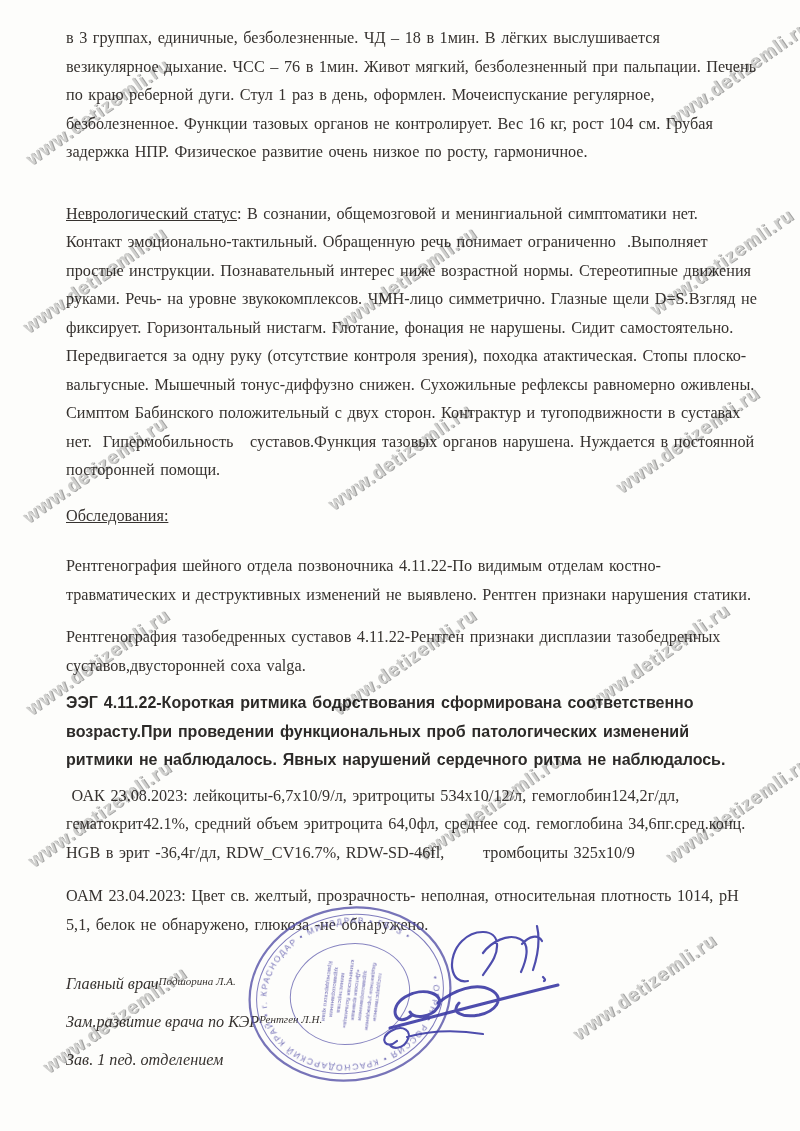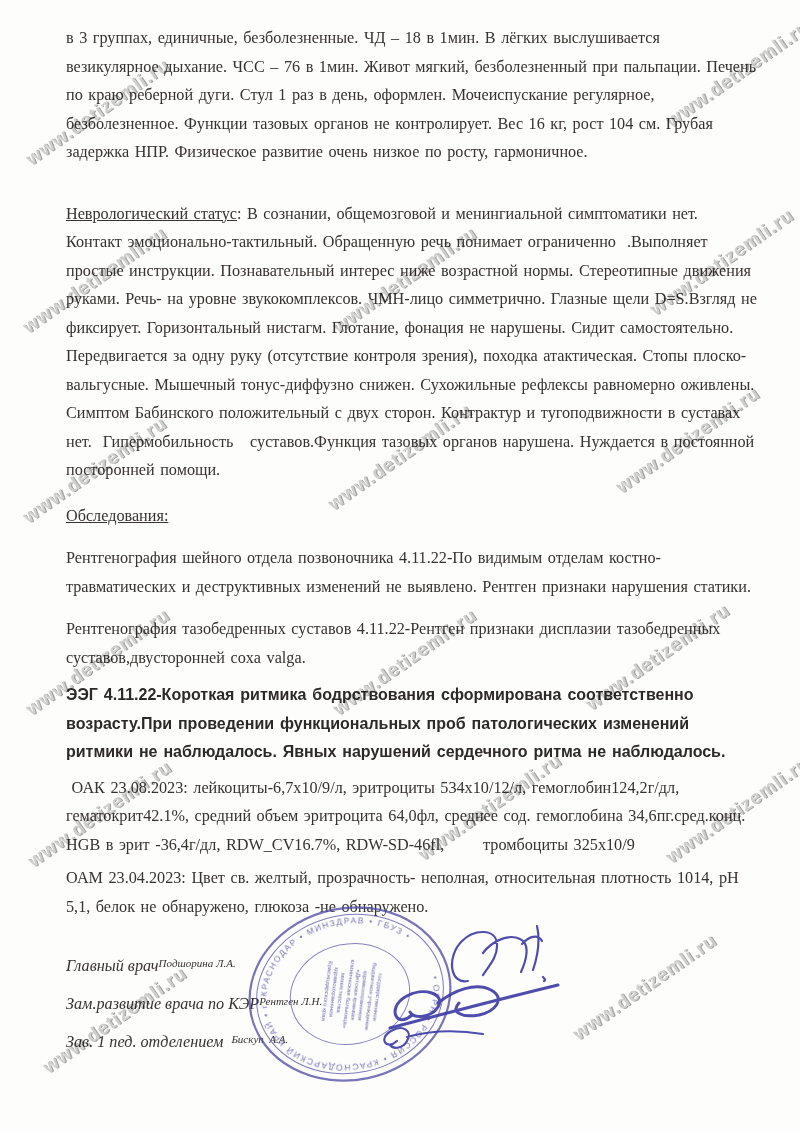--- a/index.html
+++ b/index.html
@@ -8,25 +8,25 @@
     background:#fdfdfb; overflow:hidden;
     font-family:"Liberation Serif", serif; color:#36322f;
   }
   .doc { position:absolute; left:66px; top:24px; width:692px; z-index:1; }
   .doc p {
     margin:0; font-size:16.2px; line-height:28.5px;
     white-space:pre-wrap; word-spacing:1.5px;
   }
   #p-neuro { margin-top:33px; }
   #h-exams { margin-top:17px; }
-  #p-xray1 { margin-top:14px; }
+  #p-xray1 { margin-top:22px; }
   #p-xray2 { margin-top:14px; }
   #p-eeg   { margin-top:9px;  font-family:"Liberation Sans", sans-serif; font-size:16px; color:#2c2a28;font-weight:bold; }
   #p-oak   { margin-top:7px; }
-  #p-oam   { margin-top:5px; }
+  #p-oam   { margin-top:15px; }
   .u { text-decoration:underline; }
   .sig-block { margin-top:36px; width:648px; }
   .sig-row { display:flex; justify-content:flex-start; height:28px; margin-bottom:10px;font-style:italic; }
   .sig-title { font-size:16.2px; white-space:pre; }
   .sig-name  { font-size:11px; white-space:pre; width:168px; text-align:left; }
   .sig-row:nth-child(3) .sig-name { padding-left:8px; }
 
   
   .wm {
     position:absolute; z-index:2; white-space:nowrap;
@@ -83,21 +83,20 @@
       <div class="sig-row">
         <span class="sig-title">Главный врач</span>
         <span class="sig-name">Подшорина Л.А.</span>
       </div>
       <div class="sig-row">
         <span class="sig-title">Зам.развитие врача по КЭР</span>
         <span class="sig-name">Рентген Л.Н.</span>
       </div>
       <div class="sig-row">
         <span class="sig-title">Зав. 1 пед. отделением</span>
-        <span class="sig-name">Бискуп  А.А.</span>
       </div>
     </div>
   </div>
 
   <svg class="stamp-svg" width="220" height="192" viewBox="0 0 220 192">
     <defs>
       <filter id="blur1">
           <feGaussianBlur stdDeviation="0.35"></feGaussianBlur>
         </filter>
       <path id="ringpath" d="M 26,96 A 84,70 0 1 1 194,96 A 84,70 0 1 1 26,96" fill="none"></path>

